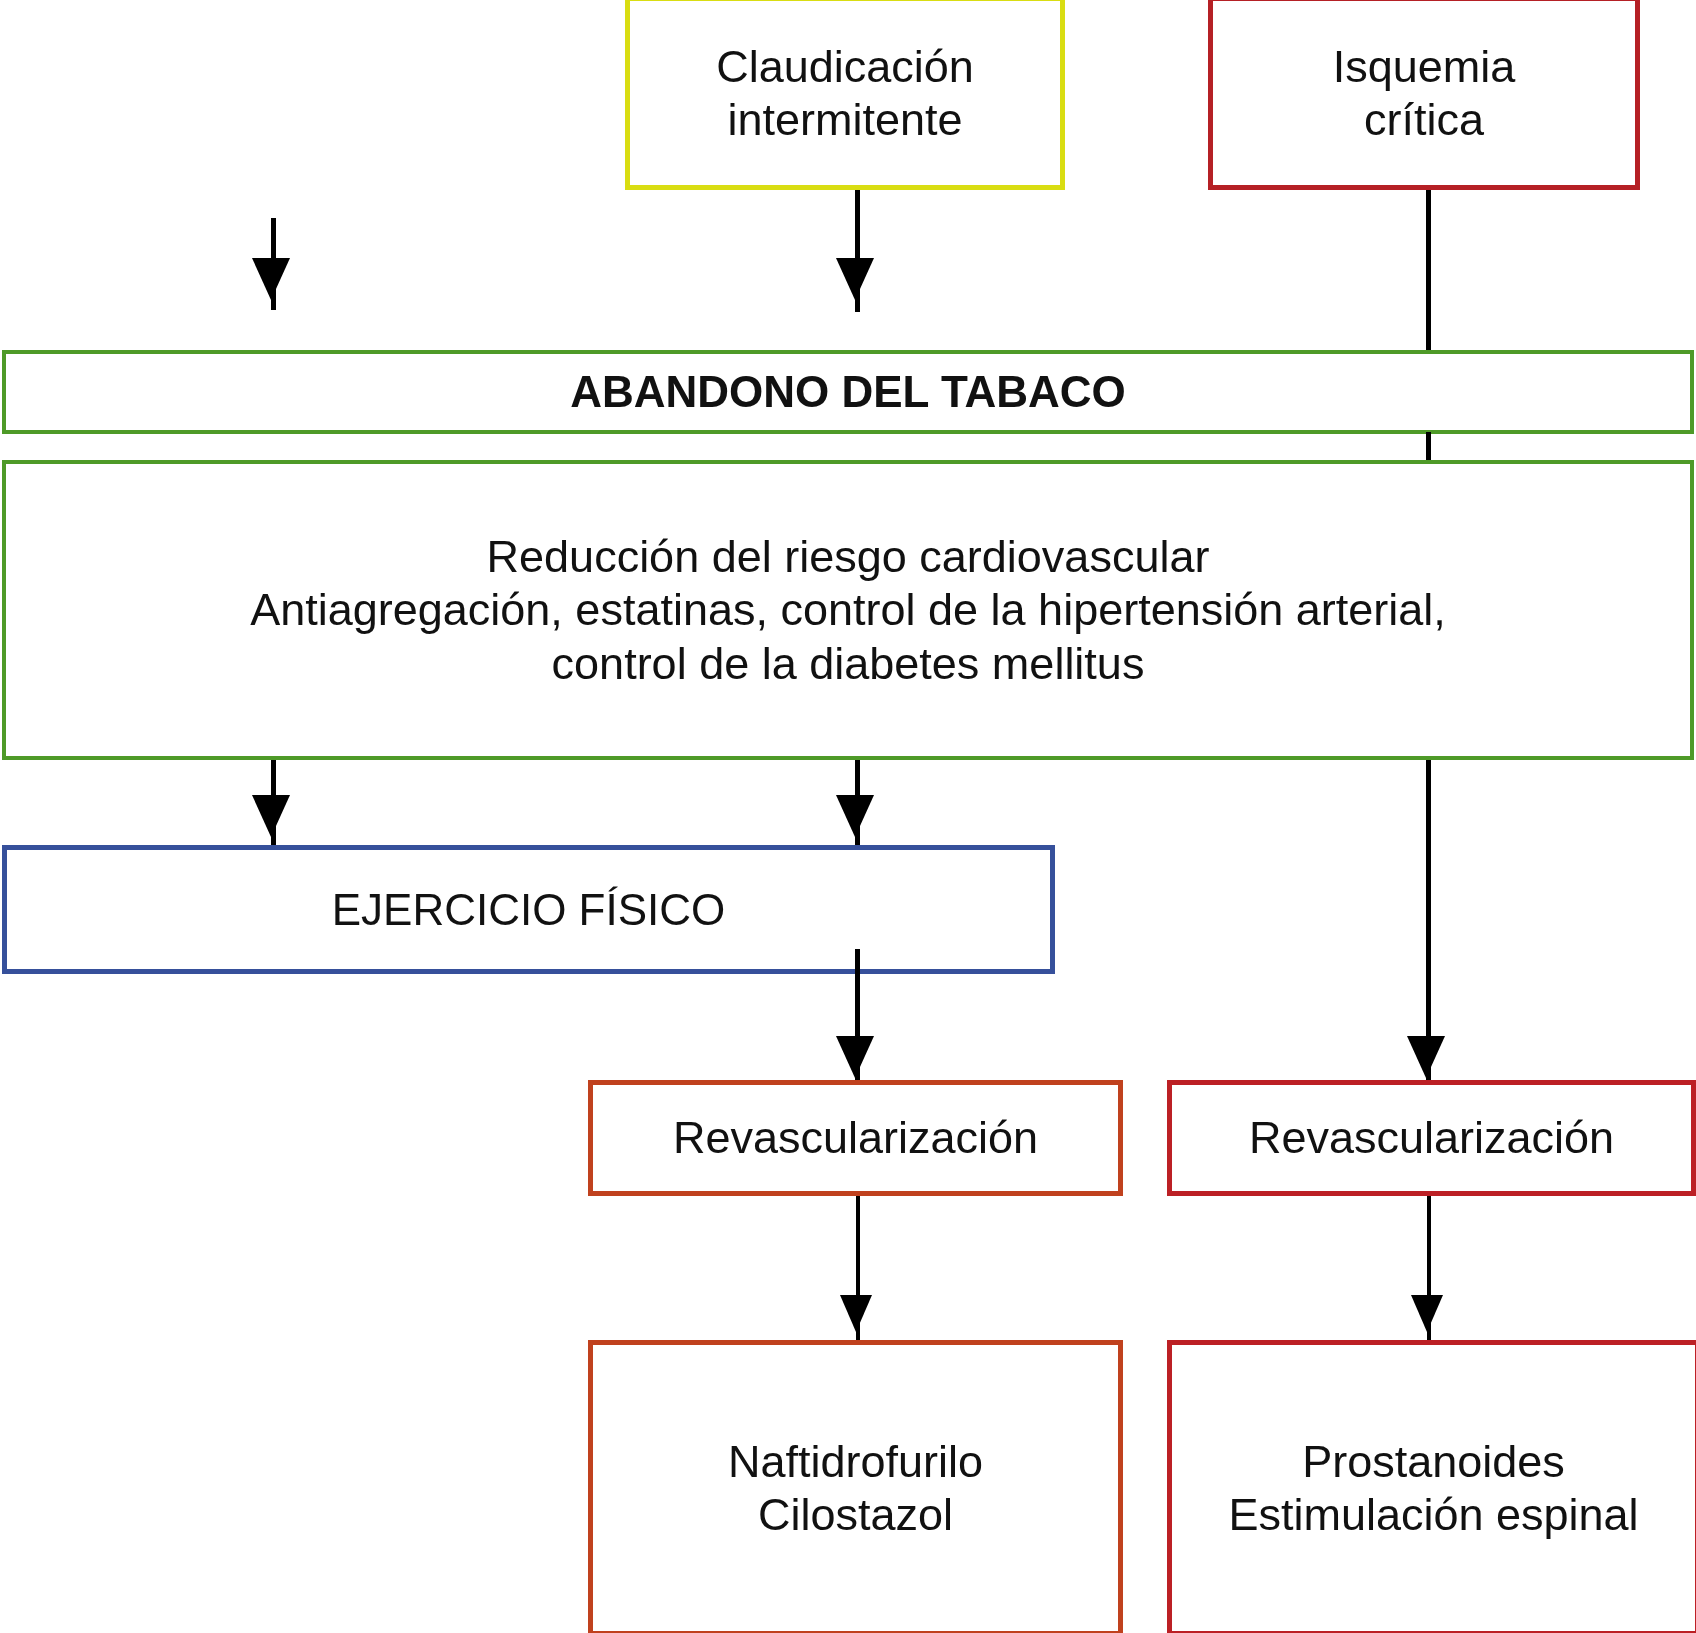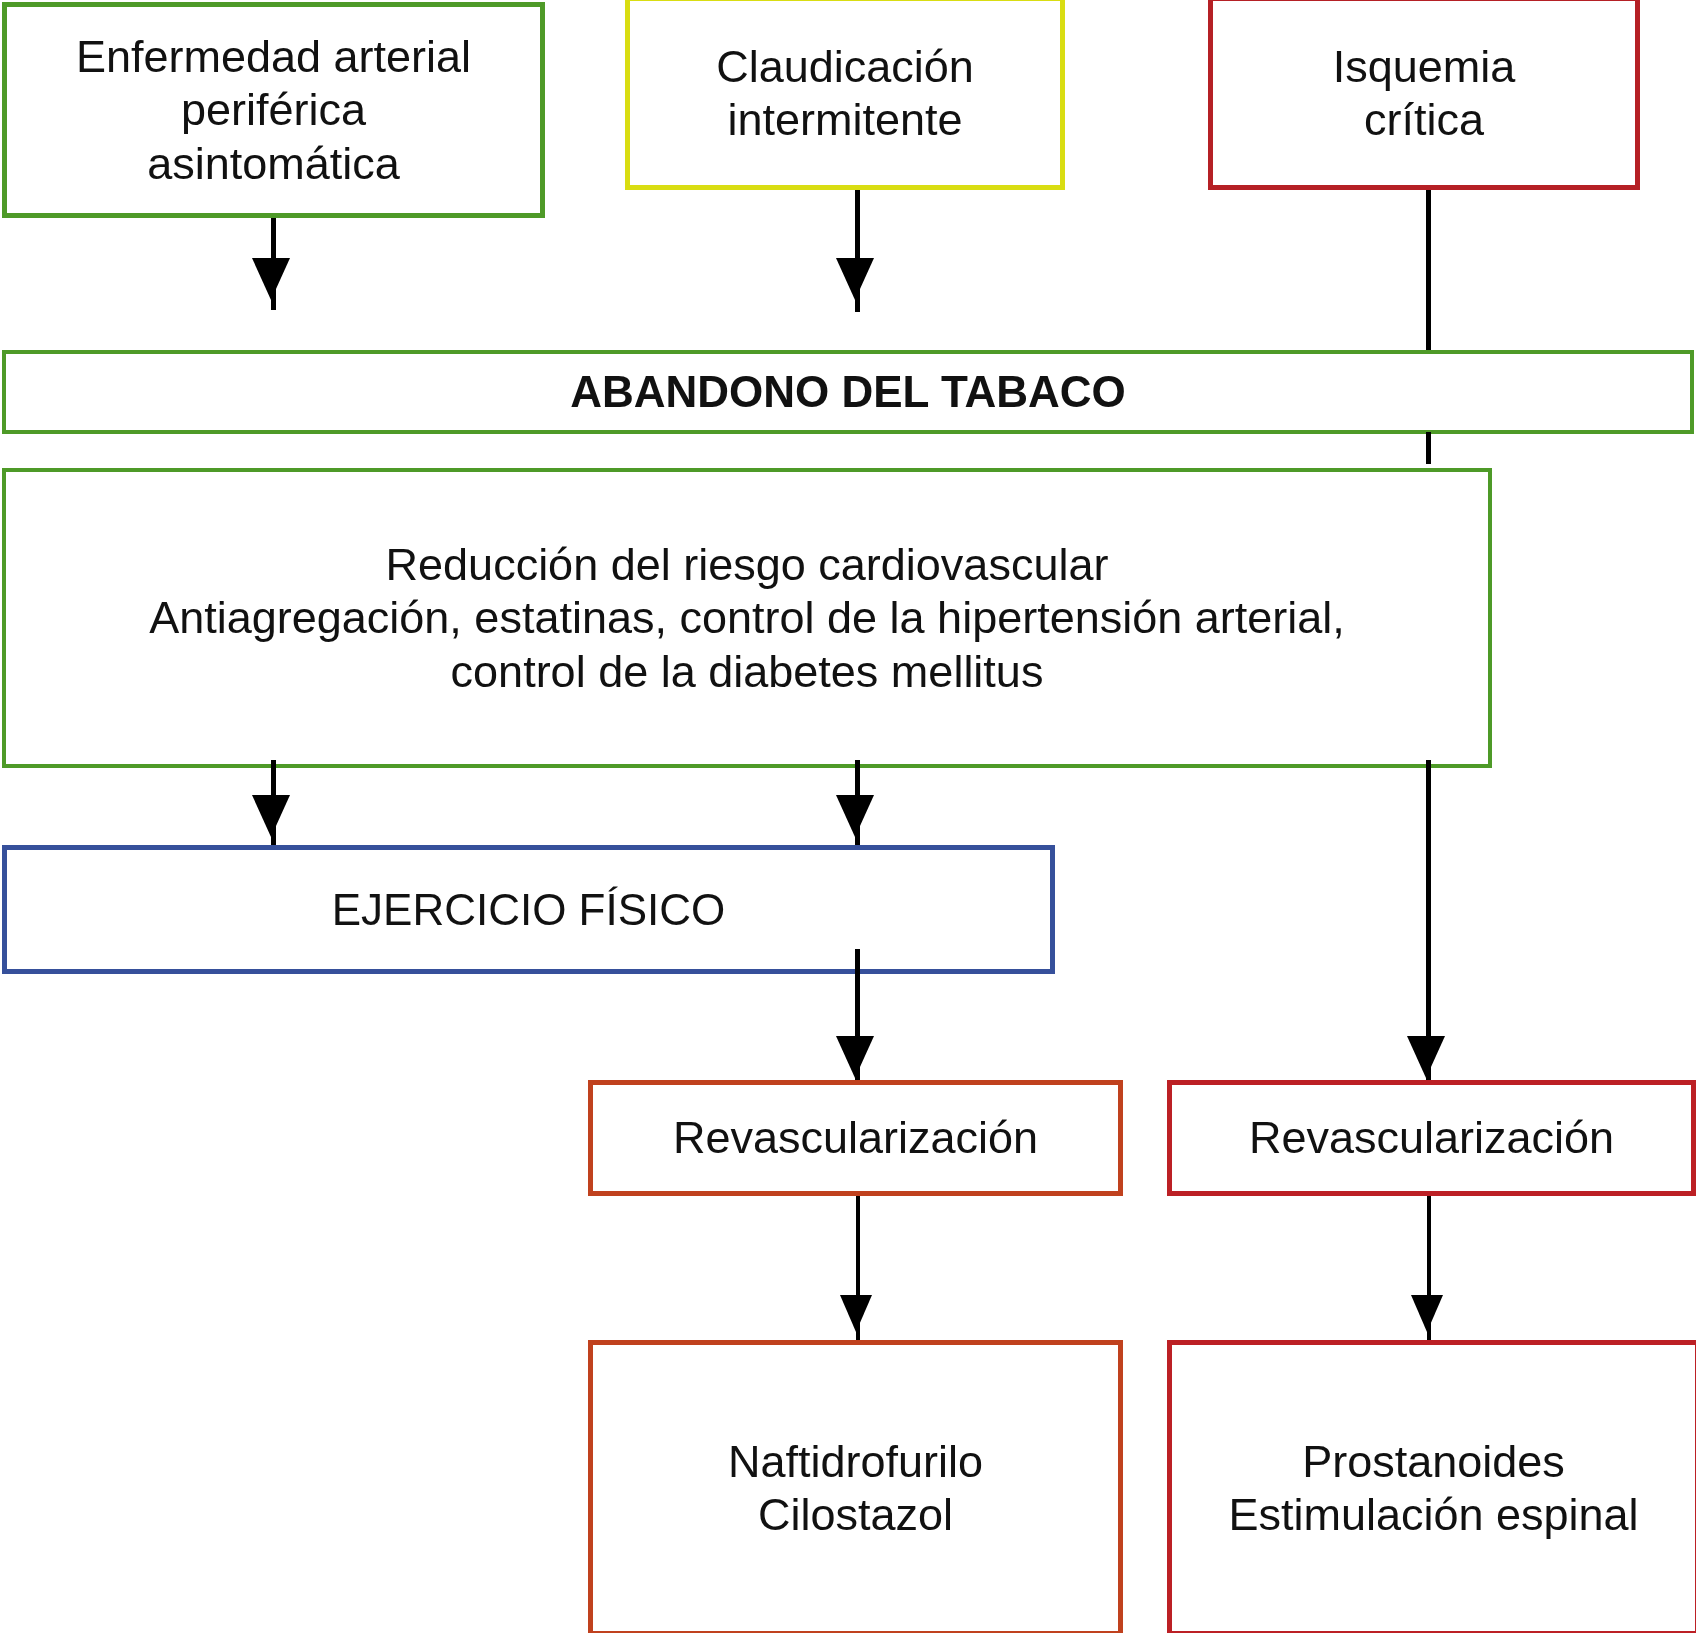--- a/index.html
+++ b/index.html
@@ -42,24 +42,23 @@
     border:5px solid #b52025;
     font-size:45px;
   }
   .n-smoking{
     left:2px;  top:350px; width:1692px; height:84px;
     border:4px solid #4e9a28;
     font-size:44px;
     font-weight:bold;
   }
   .n-cvrisk{
-    left:2px;  top:460px; width:1490px; height:300px;
+    left:2px;  top:460px; width:1692px; height:300px;
     border:4px solid #4e9a28;
     font-size:45px;
-    margin-top:8px;
   }
   .n-exercise{
     left:2px;  top:845px; width:1053px; height:129px;
     border:5px solid #36509b;
     font-size:44px;
   }
   .n-revasc-left{
     left:588px; top:1080px; width:535px; height:116px;
     border:5px solid #c0411e;
     font-size:45px;
@@ -96,23 +95,20 @@
     border-left:16px solid transparent;
     border-right:16px solid transparent;
     border-top:37px solid #000000;
   }
 </style>
 </head>
 <body>
 
 <div id="stage">
 
-  <div class="node n-asymptomatic">Enfermedad arterial
-periférica
-asintomática</div>
 
   <div class="node n-claudication">Claudicación
 intermitente</div>
 
   <div class="node n-ischemia">Isquemia
 crítica</div>
 
   <div class="vline" style="left:271px; top:218px; height:92px;"></div>
   <div class="arrowhead" style="left:252px; top:258px;"></div>
 

